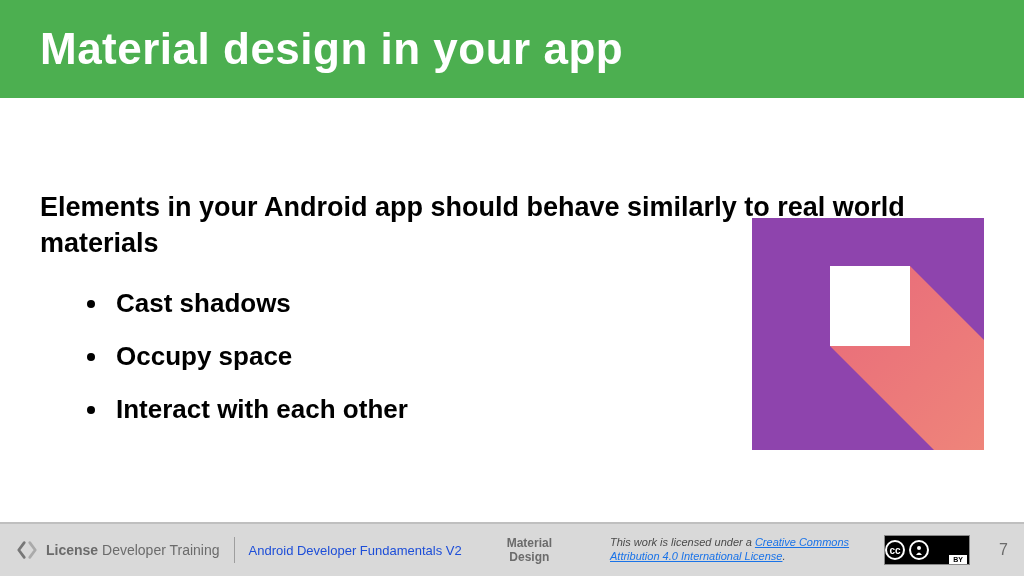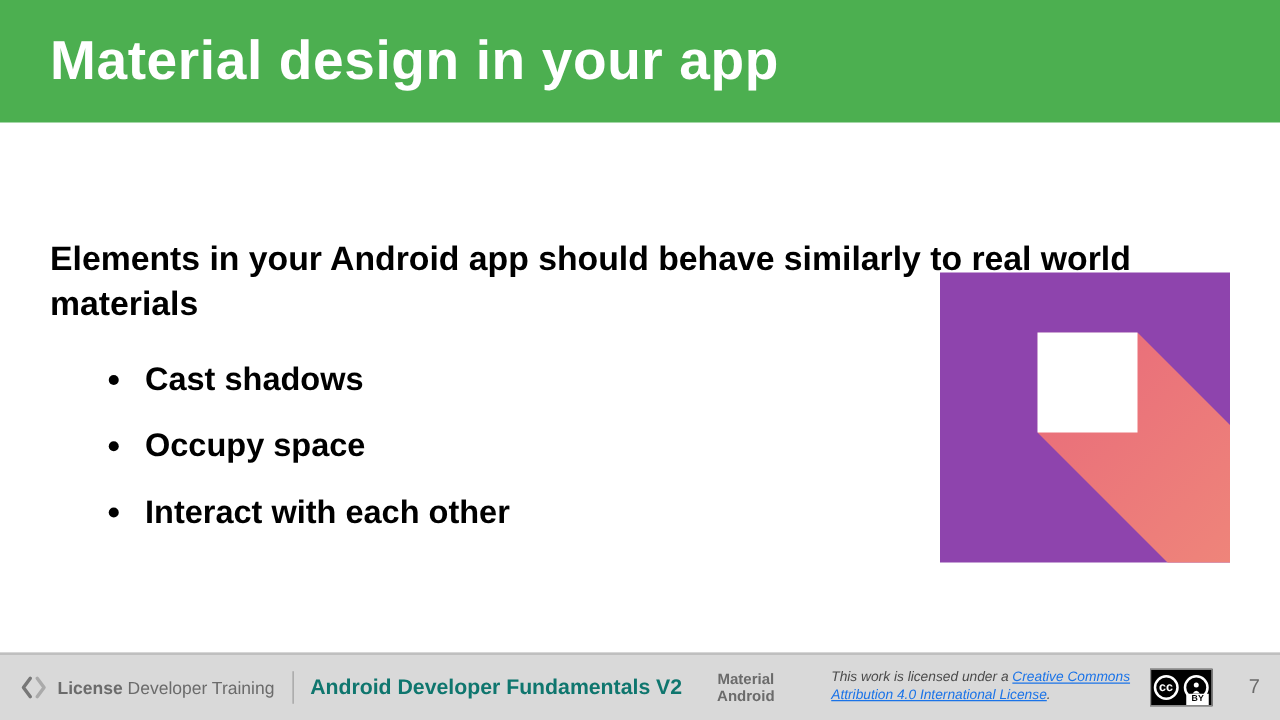--- a/index.html
+++ b/index.html
@@ -14,25 +14,25 @@
   .material-illus { position: absolute; right: 40px; top: 100px; width: 232px; height: 232px; background: #8e44ad; overflow: hidden; }
   .material-illus .shadow-ray { position: absolute; top: 48px; left: 78px; width: 340px; height: 340px; background: linear-gradient(135deg, #e86a7a 0%, #f08a7a 60%, rgba(240,138,122,0) 100%); transform: rotate(0deg); transform-origin: top left; clip-path: polygon(0 0, 80px 0, 340px 260px, 260px 340px, 0 80px); }
   .material-illus .square { position: absolute; top: 48px; left: 78px; width: 80px; height: 80px; background: #fff; }
   .footer { height: 54px; background: #d9d9d9; border-top: 2px solid #bfbfbf; display: flex; align-items: center; padding: 0 16px; gap: 14px; font-size: 12px; color: #555; }
   .gd-logo { display: flex; align-items: center; gap: 8px; }
   .gd-angle { width: 22px; height: 22px; }
   .gd-angle svg { display: block; }
   .gd-text { font-size: 14px; color: #6b6b6b; white-space: nowrap; }
   .gd-text .g { font-weight: 600; color: #6b6b6b; }
   .sep { width: 1px; height: 26px; background: #9e9e9e; }
-  .footer-center { font-size: 17px; font-weight: 700; color: #0f766e; white-space: nowrap; }
+  .footer-center { font-size: 13px; font-weight: 400; color: #1d4ed8; white-space: nowrap; }
   .material-design-label { text-align: center; font-size: 12px; font-weight: 700; color: #6b6b6b; line-height: 1.2; }
   .license { font-size: 11px; font-style: italic; color: #4a4a4a; line-height: 1.25; max-width: 260px; }
   .license a { color: #1a73e8; }
-  .cc-badge { width: 86px; height: 30px; background: #000; border: 1px solid #888; display: flex; align-items: center; justify-content: center; gap: 4px; position: relative; }
+  .cc-badge { width: 86px; height: 30px; background: #000; border: 1px solid #888; display: flex; align-items: center; justify-content: flex-start; gap: 4px; position: relative; }
   .cc-badge .circ { width: 20px; height: 20px; border: 2px solid #fff; border-radius: 50%; display: flex; align-items: center; justify-content: center; color: #fff; font-size: 10px; font-weight: 700; }
   .cc-badge .by { position: absolute; bottom: 0; right: 2px; background: #fff; color: #000; font-size: 7px; font-weight: 700; padding: 0 4px; line-height: 9px; }
   .pagenum { font-size: 16px; color: #6b6b6b; margin-left: 4px; min-width: 20px; text-align: right; }
   .spacer { flex: 1; }
   .spacer-sm { width: 30px; }
 </style>
 </head>
 <body>
 
 <div class="slide">
@@ -67,21 +67,21 @@
     </div>
 
     <div class="sep"></div>
 
     <div class="footer-center">Android Developer Fundamentals V2</div>
 
     <div class="spacer"></div>
 
     <div class="material-design-label">
       <div>Material</div>
-      <div>Android</div>
+      <div>Design</div>
     </div>
 
     <div class="spacer-sm"></div>
 
     <div class="license">
       <span>This work is licensed under a </span><a href="#">Creative Commons Attribution 4.0 International License</a><span>.</span>
     </div>
 
     <div class="cc-badge">
       <div class="circ">

